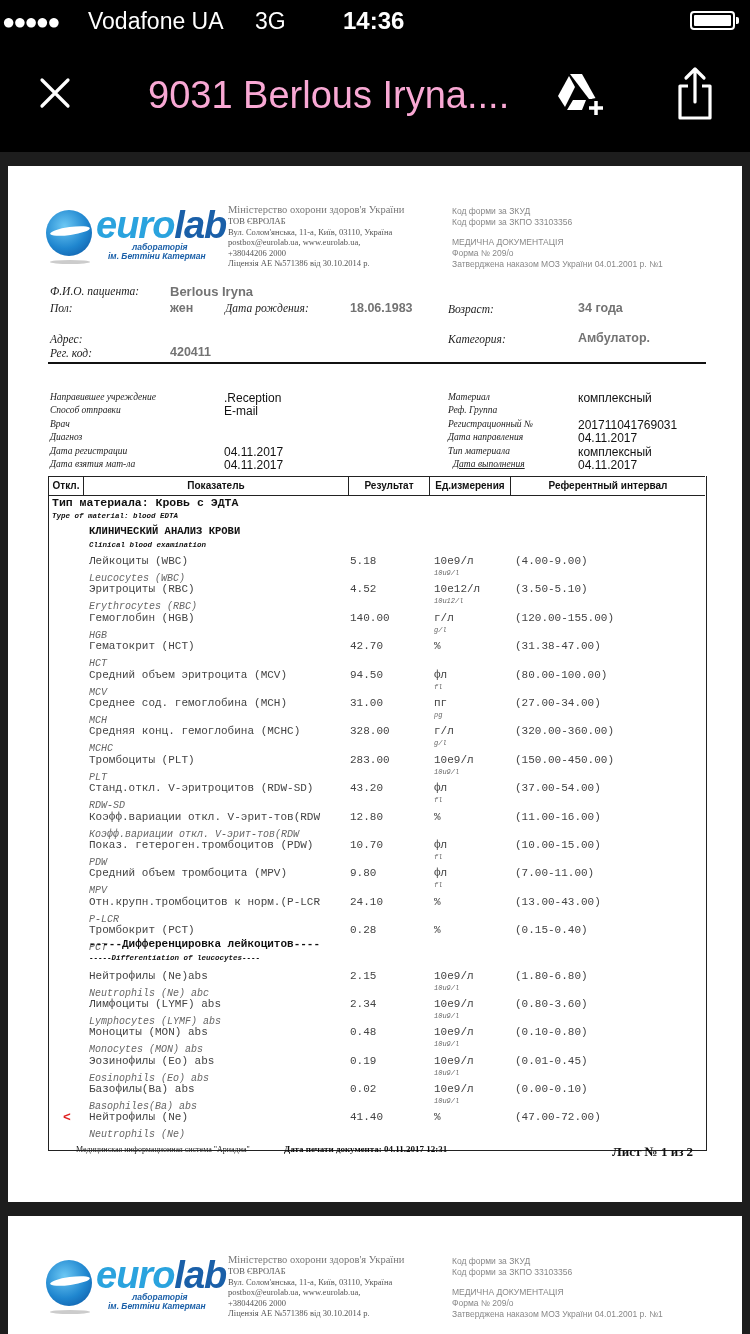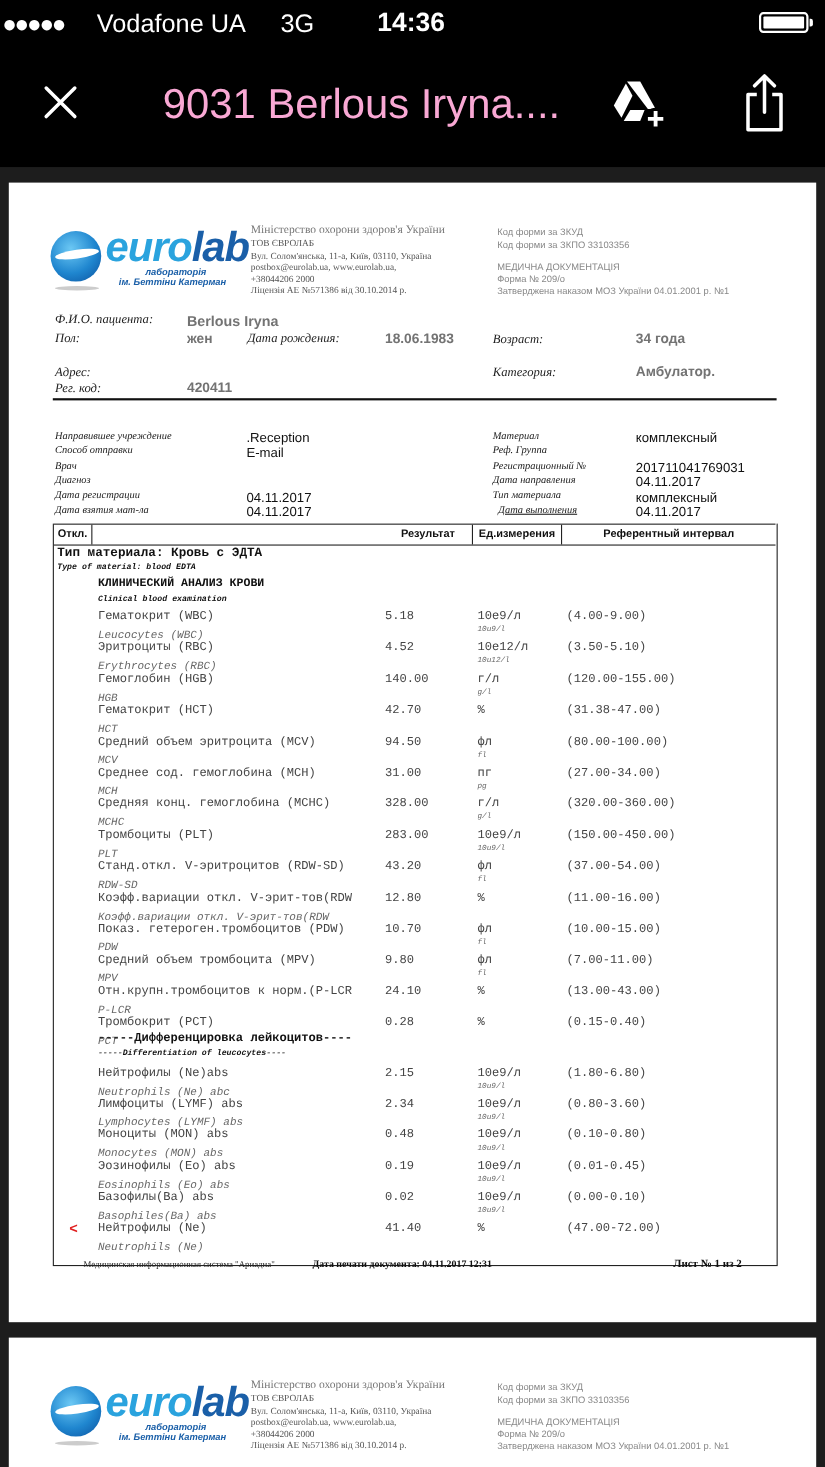--- a/index.html
+++ b/index.html
@@ -76,21 +76,21 @@
   .r-unit { position: absolute; left: 385px; top: 1px; font-size: 11px; }
   .r-unit-en { position: absolute; left: 385px; top: 15px; font-size: 7px; font-style: italic; color: #666; }
   .r-ref { position: absolute; left: 466px; top: 1px; font-size: 11px; }
 
   .diff-title { position: absolute; left: 40px; top: 462px; font-size: 11px; font-weight: bold; color: #111; }
   .diff-sub { position: absolute; left: 40px; top: 478px; font-size: 7.5px; font-style: italic; font-weight: bold; color: #111; }
 
   .footer-bar { position: absolute; left: 40px; top: 984px; width: 659px; height: 1px; background: #222; }
   .ft-sys { position: absolute; left: 68px; top: 979px; font-family: "Liberation Serif", serif; font-size: 8px; color: #222; }
   .ft-date { position: absolute; left: 276px; top: 978px; font-family: "Liberation Serif", serif; font-weight: bold; font-size: 9px; color: #111; }
-  .ft-sheet { position: absolute; left: 604px; top: 978px; font-family: "Liberation Serif", serif; font-weight: bold; font-size: 10px; color: #111; }
+  .ft-sheet { position: absolute; left: 604px; top: 978px; font-family: "Liberation Serif", serif; font-weight: bold; font-size: 13px; color: #111; }
 </style>
 </head>
 <body>
 
 <div class="statusbar">
   <span class="sb-signal">●●●●●</span>
   <span class="sb-carrier">Vodafone UA</span>
   <span class="sb-net">3G</span>
   <span class="sb-time">14:36</span>
   <span class="sb-battery"></span>
@@ -184,34 +184,35 @@
   <div class="info-l" style="left:440px;top:266px;">Дата направления</div>
   <div class="info-v" style="left:570px;top:265px;">04.11.2017</div>
   <div class="info-l" style="left:440px;top:280px;">Тип материала</div>
   <div class="info-v" style="left:570px;top:279px;">комплексный</div>
   <div class="info-l" style="left:445px;top:293px;text-decoration:underline;">Дата выполнения</div>
   <div class="info-v" style="left:570px;top:292px;">04.11.2017</div>
 
   <div class="tbl">
     <div class="thead">
       <div class="th" style="left:0;width:35px;">Откл.</div>
+      <div class="th" style="left:35px;width:265px;">Показатель</div>
       <div class="th" style="left:300px;width:81px;">Результат</div>
       <div class="th" style="left:381px;width:81px;">Ед.измерения</div>
       <div class="th" style="left:462px;width:194px;">Референтный интервал</div>
     </div>
 
     <div class="mat-title mono">Тип материала: Кровь с ЭДТА</div>
     <div class="mat-sub mono">Type of material: blood EDTA</div>
     <div class="sec-title mono">КЛИНИЧЕСКИЙ АНАЛИЗ КРОВИ</div>
     <div class="sec-sub mono">Clinical blood examination</div>
 
     <div id="rows-main">
         <div class="row mono" style="top: 78px;">
           <span class="r-flag"></span>
-          <span class="r-name">Гематокрит (WBC)</span>
+          <span class="r-name">Лейкоциты (WBC)</span>
           <span class="r-en">Leucocytes (WBC)</span>
           <span class="r-val">5.18</span>
           <span class="r-unit">10e9/л</span>
           <span class="r-unit-en">10u9/l</span>
           <span class="r-ref">(4.00-9.00)</span>
         </div>
         <div class="row mono" style="top: 106.4px;">
           <span class="r-flag"></span>
           <span class="r-name">Эритроциты (RBC)</span>
           <span class="r-en">Erythrocytes (RBC)</span>

